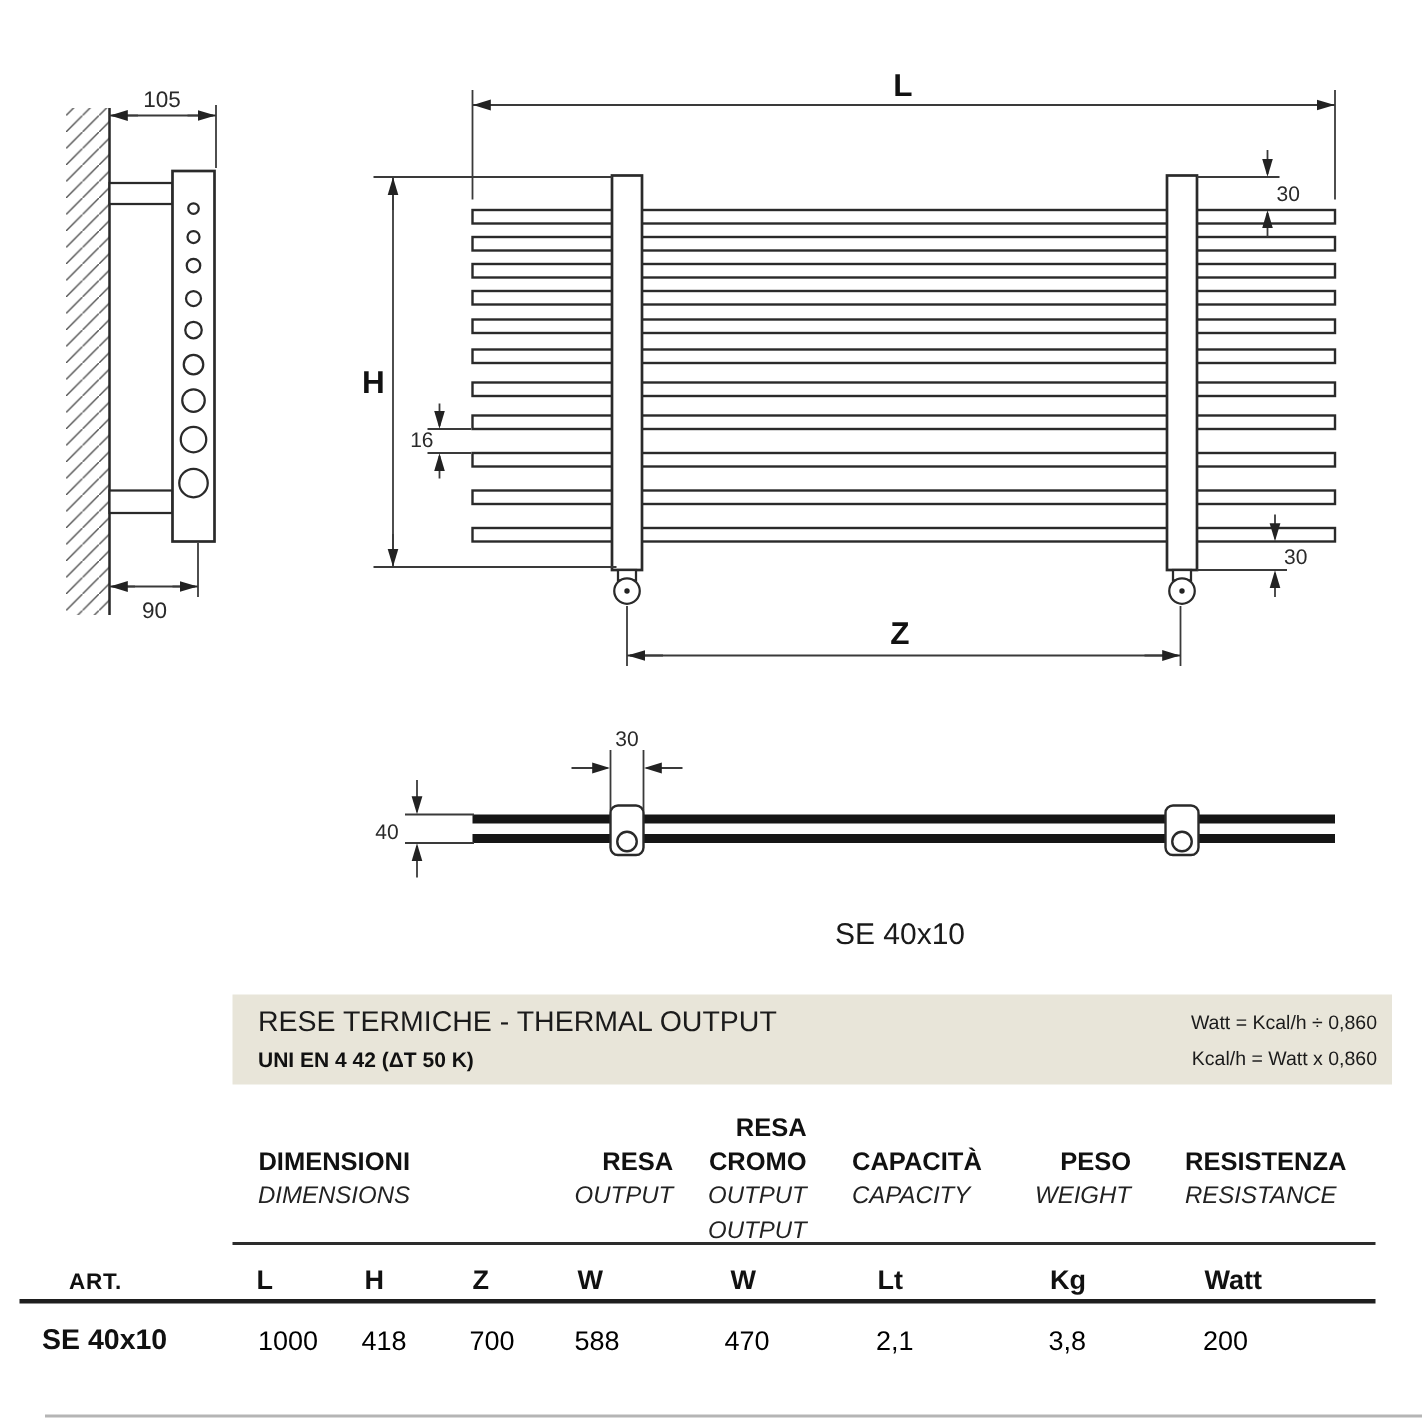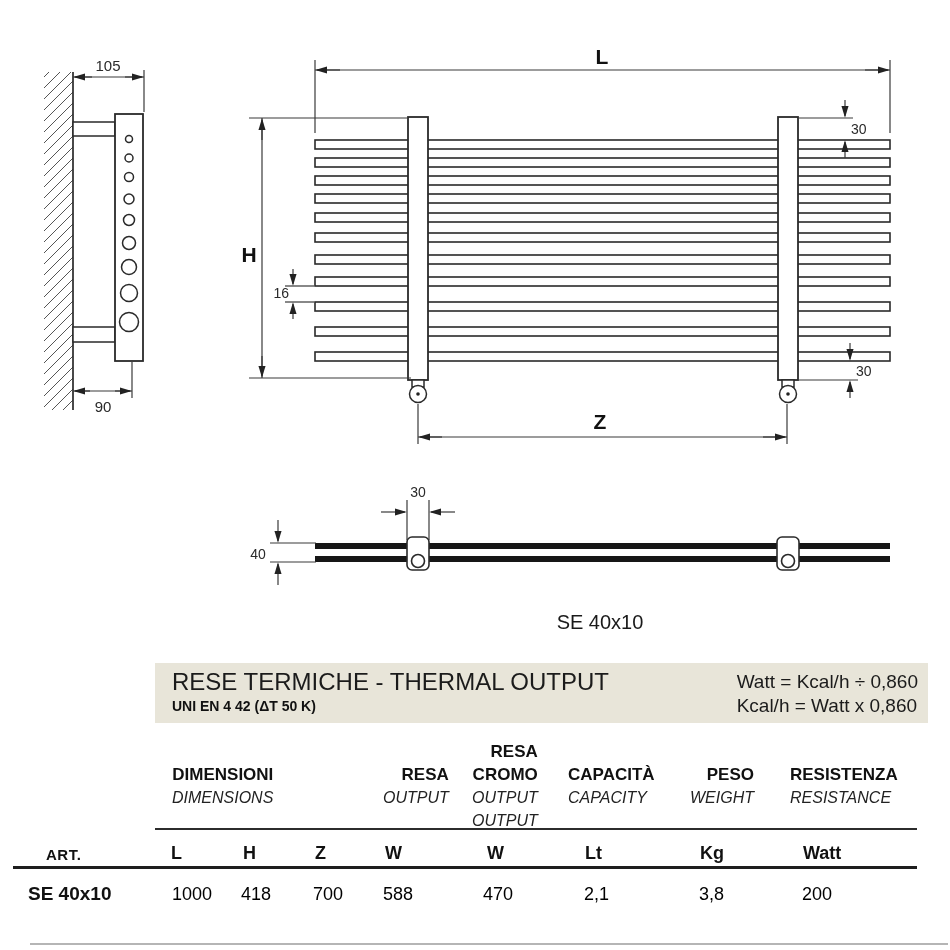--- a/index.html
+++ b/index.html
@@ -11,23 +11,23 @@
   svg text{font-family:"Liberation Sans", sans-serif;}
   .dim-label{font-size:15px;fill:#2a2a2a;}
   .dim-label-sm{font-size:14px;fill:#2a2a2a;}
   .dim-letter{font-size:21px;font-weight:bold;fill:#111;}
   .model-label{font-size:20px;fill:#1a1a1a;}
 
   .banner{
     left:155px;top:663px;width:773px;height:60px;background:#e8e5d9;
   }
   .banner-left{position:absolute;left:17px;top:7px;line-height:24px;white-space:nowrap;}
-  .banner-left .l1{font-size:24px;font-weight:400;color:#1b1b1b;}
+  .banner-left .l1{font-size:19px;font-weight:400;color:#1b1b1b;}
   .banner-left .l2{font-size:14px;font-weight:700;color:#111;}
-  .banner-right{position:absolute;right:10px;top:7px;line-height:24px;white-space:nowrap;font-size:19px;color:#1b1b1b;}
+  .banner-right{position:absolute;right:10px;top:7px;line-height:24px;text-align:right;white-space:nowrap;font-size:13px;color:#1b1b1b;}
 
   .grp{position:absolute;line-height:23px;white-space:nowrap;}
   .grp .it{font-size:17px;font-weight:700;color:#111;display:block;text-align:right;}
   .grp .en{font-size:16px;font-style:italic;color:#222;display:block;}
 
   .rule{position:absolute;background:#2c2c2c;}
   .col-h{position:absolute;top:843px;font-size:18px;font-weight:700;color:#111;white-space:nowrap;}
   .art-h{position:absolute;top:846px;font-size:15px;font-weight:700;letter-spacing:0.5px;color:#111;}
   .cell{position:absolute;top:884px;font-size:18px;color:#000000;white-space:nowrap;}
   .cell-art{position:absolute;top:883px;font-size:19px;font-weight:700;color:#111;white-space:nowrap;}

